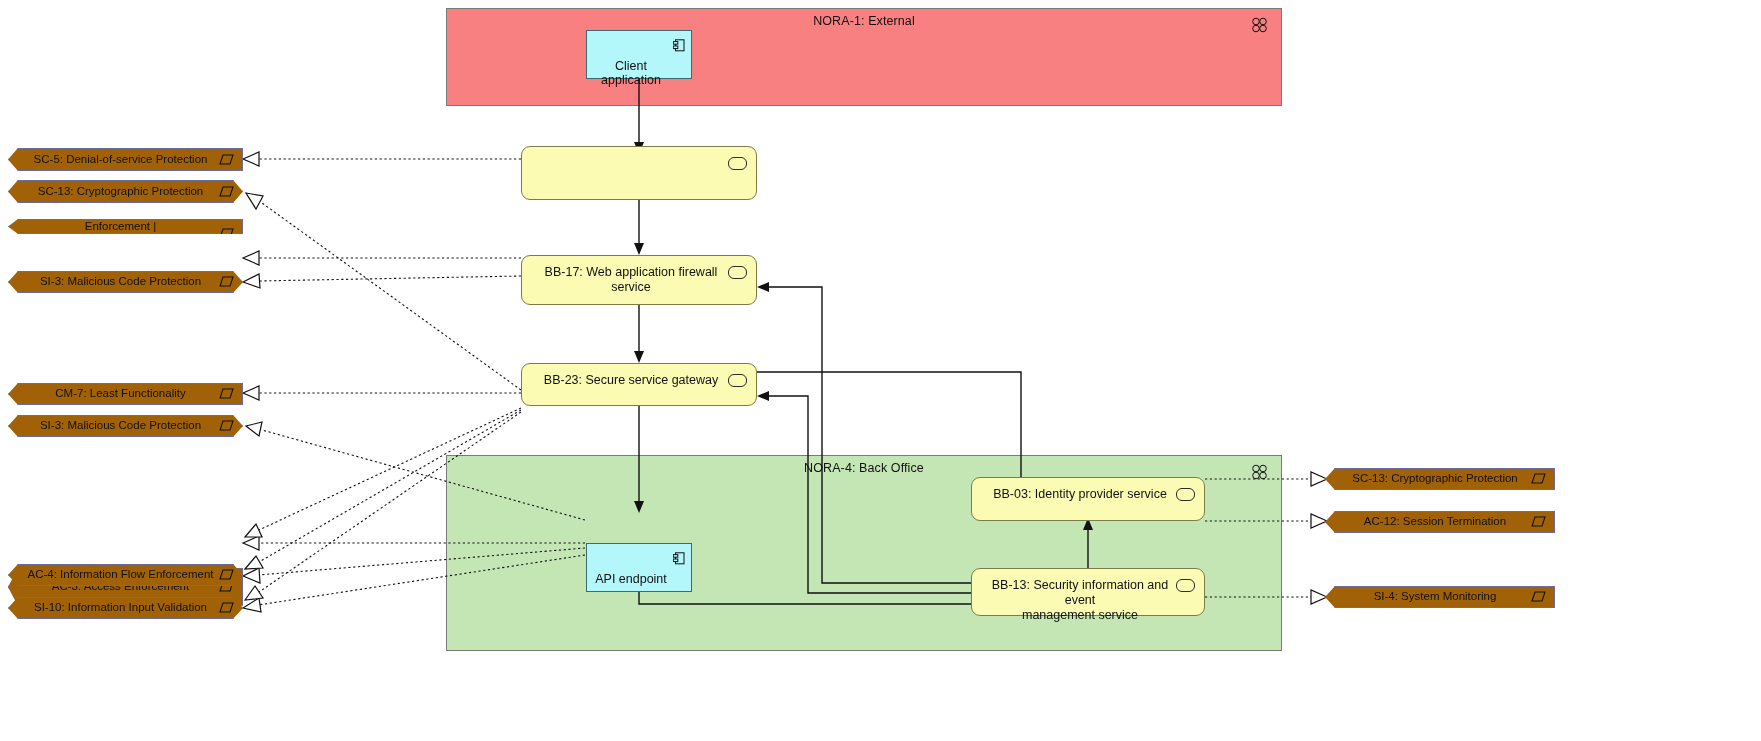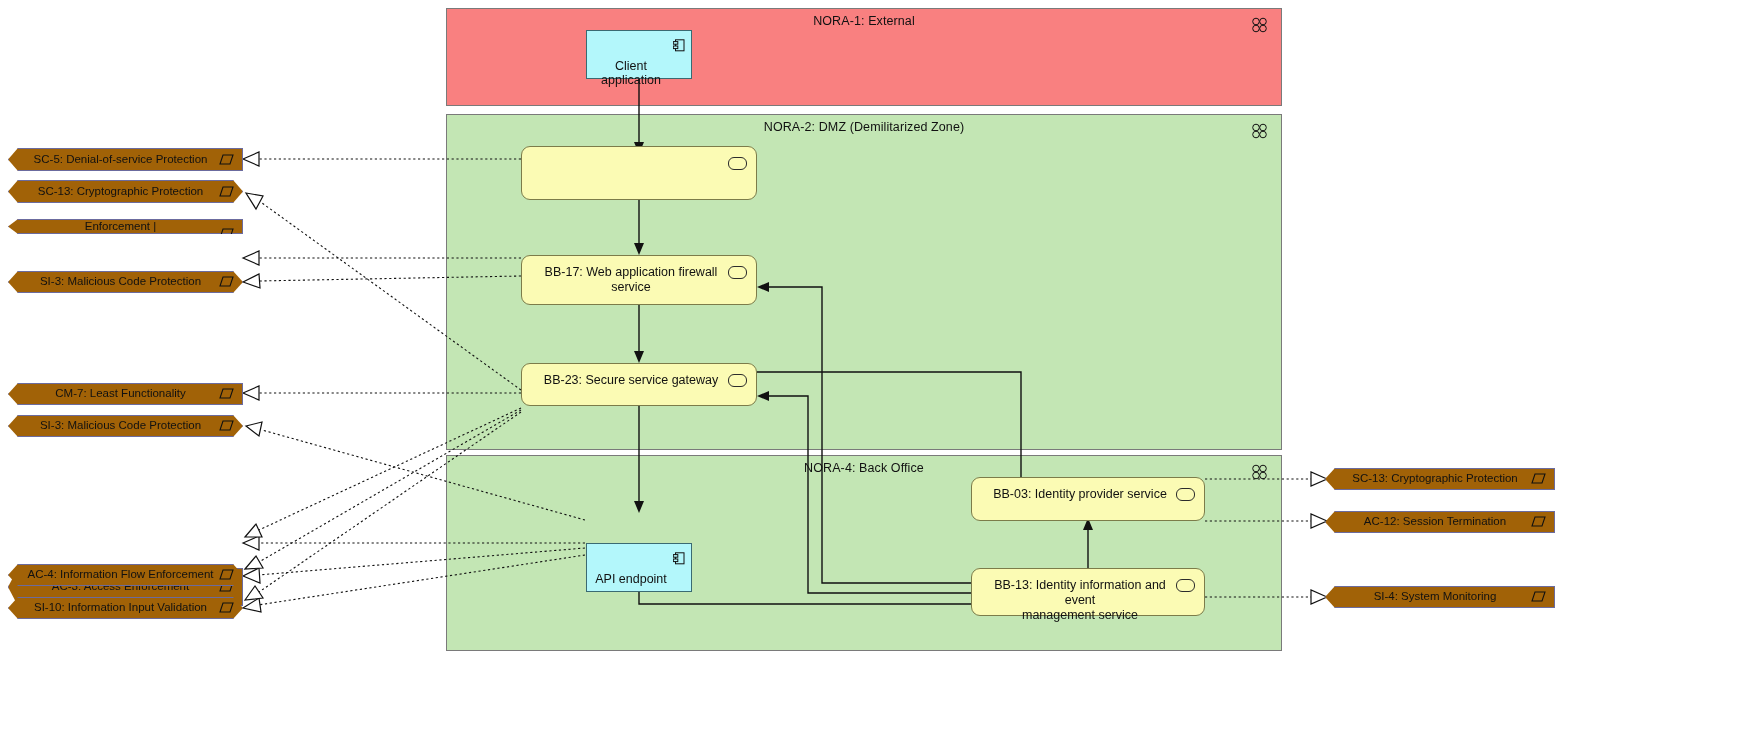--- a/index.html
+++ b/index.html
@@ -57,29 +57,20 @@
   <div class="zone" style="left:446px;top:8px;width:836px;height:98px;background:#f98080;">
     <div class="zone-label">NORA-1: External</div>
     <svg class="zone-icon" viewBox="0 0 20 16">
       <circle cx="5" cy="4.5" r="3.3" fill="none" stroke="#111" stroke-width="1"></circle>
       <circle cx="12" cy="4.5" r="3.3" fill="none" stroke="#111" stroke-width="1"></circle>
       <circle cx="5" cy="11.5" r="3.3" fill="none" stroke="#111" stroke-width="1"></circle>
       <circle cx="12" cy="11.5" r="3.3" fill="none" stroke="#111" stroke-width="1"></circle>
     </svg>
   </div>
 
-  <div class="zone" style="left:446px;top:114px;width:836px;height:336px;background:#c3e6b4;">
-    <div class="zone-label">NORA-2: DMZ (Demilitarized Zone)</div>
-    <svg class="zone-icon" viewBox="0 0 20 16">
-      <circle cx="5" cy="4.5" r="3.3" fill="none" stroke="#111" stroke-width="1"></circle>
-      <circle cx="12" cy="4.5" r="3.3" fill="none" stroke="#111" stroke-width="1"></circle>
-      <circle cx="5" cy="11.5" r="3.3" fill="none" stroke="#111" stroke-width="1"></circle>
-      <circle cx="12" cy="11.5" r="3.3" fill="none" stroke="#111" stroke-width="1"></circle>
-    </svg>
-  </div>
 
   <div class="zone" style="left:446px;top:455px;width:836px;height:196px;background:#c3e6b4;">
     <div class="zone-label">NORA-4: Back Office</div>
     <svg class="zone-icon" viewBox="0 0 20 16">
       <circle cx="5" cy="4.5" r="3.3" fill="none" stroke="#111" stroke-width="1"></circle>
       <circle cx="12" cy="4.5" r="3.3" fill="none" stroke="#111" stroke-width="1"></circle>
       <circle cx="5" cy="11.5" r="3.3" fill="none" stroke="#111" stroke-width="1"></circle>
       <circle cx="12" cy="11.5" r="3.3" fill="none" stroke="#111" stroke-width="1"></circle>
     </svg>
   </div>
@@ -191,21 +182,21 @@
     <div class="iface"></div>
   </div>
 
   <div class="svc" style="left:971px;top:477px;width:234px;height:44px;">
     <div class="txt">BB-03: Identity provider service</div>
     <div class="iface"></div>
   </div>
 
   <div class="svc" style="left:971px;top:568px;width:234px;height:48px;">
     <div class="txt">
-      <span>BB-13: Identity information and event</span><br><span>management service</span>
+      <span>BB-13: Security information and event</span><br><span>management service</span>
     </div>
     <div class="iface"></div>
   </div>
 
   <div class="req left" style="left:8px;top:148px;width:235px;height:23px;">
     <div class="rtxt">SC-5: Denial-of-service Protection</div>
     <svg class="ricon" viewBox="0 0 15 11">
       <polygon points="4,1 14,1 11,10 1,10" fill="none" stroke="#111" stroke-width="1.1"></polygon>
     </svg>
   </div>

